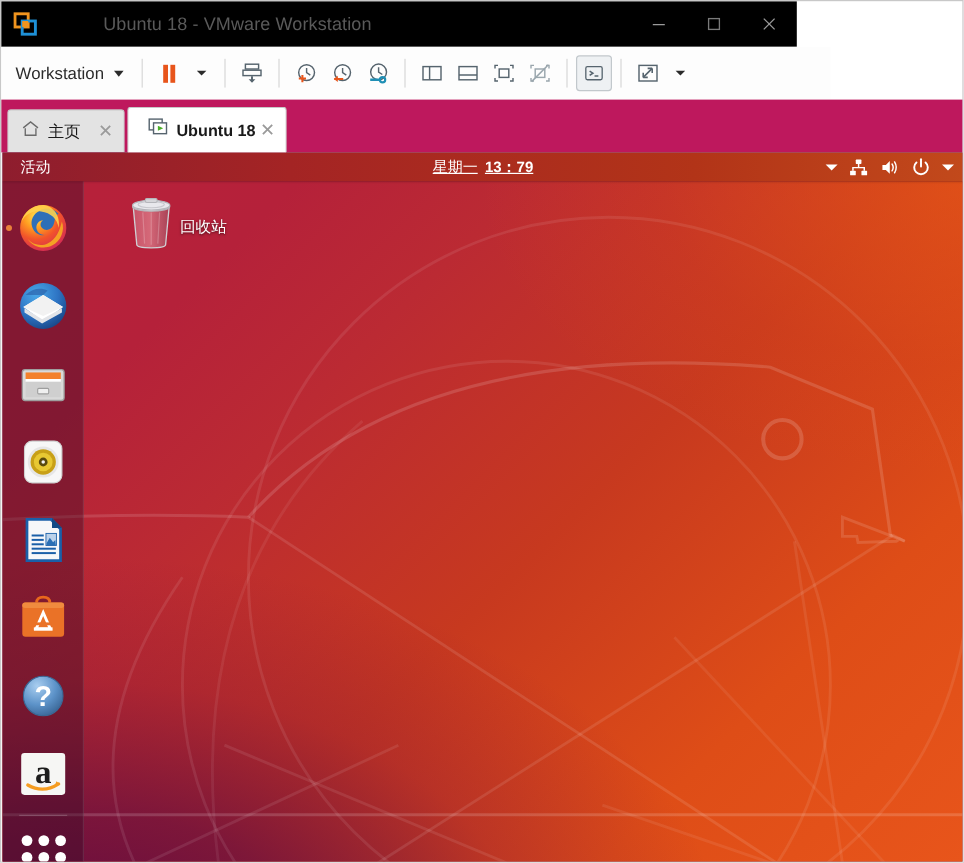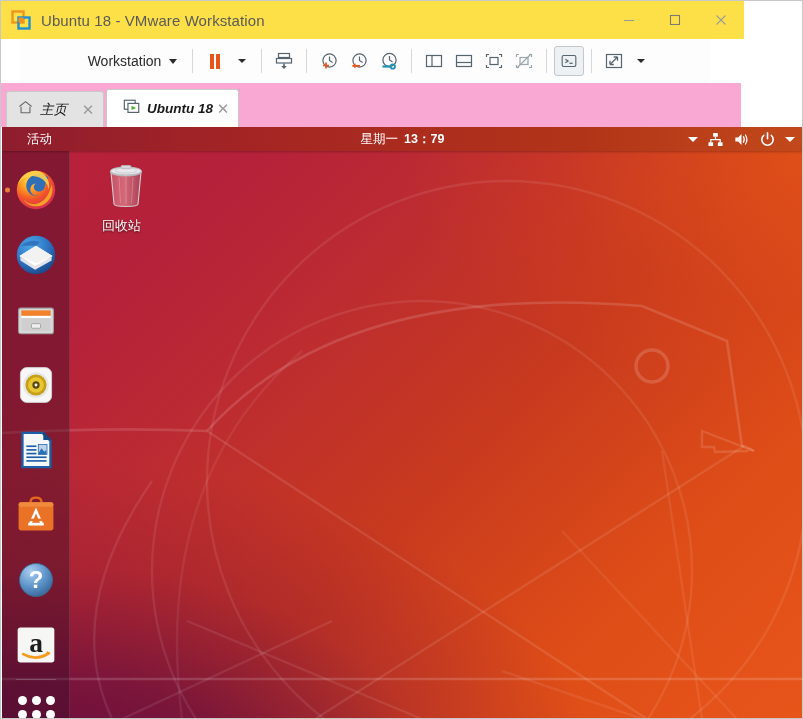--- a/index.html
+++ b/index.html
@@ -14,24 +14,25 @@
     width: 803px; height: 719px;
     background: #ffffff;
     box-sizing: border-box;
     border: 1px solid #c8c8c8;
     overflow: hidden;
   }
 
   
   .titlebar {
     position: absolute; left: 0; top: 0;
-    width: 743px; height: 38px;
-    background: #fde047;
+    width: 663px; height: 38px;
+    background: #000000;
     display: flex; align-items: center;
     box-sizing: border-box;
+    gap: 45px;
   }
   .app-icon {
     margin-left: 10px; margin-right: 10px;
     width: 20px; height: 20px;
     flex: 0 0 auto;
   }
   .title-text {
     font-size: 15px; color: #5a5a5a;
     letter-spacing: 0.1px;
     white-space: nowrap;
@@ -39,26 +40,25 @@
   .win-btns {
     margin-left: auto; display: flex; height: 38px;
   }
   .win-btn {
     width: 46px; height: 38px;
     display: flex; align-items: center; justify-content: center;
   }
 
   
   .toolbar {
-    position: absolute; left: 18px; top: 38px;
+    position: absolute; left: 0; top: 38px;
     width: 691px; height: 44px;
     background: #fdfdfd;
     display: flex; align-items: center;
     box-sizing: border-box;
-    justify-content: center;
   }
   .tb-menu {
     display: flex; align-items: center;
     padding: 3px 8px 3px 12px;
     font-size: 14px; color: #2b2b2b;
     height: 28px; border-radius: 2px;
   }
   .caret {
     width: 0; height: 0; margin-left: 8px;
     border-left: 4.5px solid transparent;
@@ -82,24 +82,23 @@
   .tb-btn.active {
     background: #eef1f3;
     border: 1px solid #c2c8cc;
     box-sizing: border-box;
   }
   .tb-btn.wide { width: 24px; }
 
   
   .tabbar {
     position: absolute; left: 0; top: 82px;
-    width: 740px; height: 44px;
-    background: #f9a8d4;
+    width: 803px; height: 44px;
+    background: #be185d;
     box-sizing: border-box;
-    font-style: italic;
   }
   .tab {
     position: absolute; top: 6px;
     height: 38px;
     display: flex; align-items: center;
     padding: 0 6px 0 10px;
     box-sizing: border-box;
     border: 1px solid #c8c8c8;
     border-bottom: none;
     border-radius: 3px 3px 0 0;
@@ -141,32 +140,32 @@
     position: absolute; left: 0; top: 0;
     width: 801px; height: 24px;
     background: linear-gradient(to right, #8e1d2e 0%, #a42424 30%, #b23418 72%, #c2491b 100%);
     display: flex; align-items: center;
     color: #ffffff;
     font-size: 12.5px;
     z-index: 20;
     box-shadow: 0 1px 2px rgba(0,0,0,0.25);
   }
   .activities {
-    margin-left: 20px;
+    margin-left: 10px;
     padding: 20px 5px;
     border-radius: 3px;
     color: #ffffff;
     font-size: 12.5px;
   }
   .clock {
     position: absolute; left: 50%;
     transform: translateX(-50%);
     display: flex; align-items: baseline; gap: 6px;
     white-space: nowrap;
-    padding: 2px 6px; border-radius: 3px;
+    padding: 2px 6px; border-radius: 3px; text-decoration: underline;
   }
   .clock .day { font-size: 12.5px; }
   .clock .time { font-size: 12.5px; font-weight: bold; }
   .tb-right {
     position: absolute; right: 8px;
     display: flex; align-items: center; gap: 9px;
   }
   .sysicon { width: 17px; height: 17px; display: block; }
   .white-caret {
     width: 0; height: 0;
@@ -237,21 +236,21 @@
   }
   .apps-dot {
     width: 9px; height: 9px; border-radius: 50%;
     background: #ffffff;
   }
 
   
   .desk-icon {
     position: absolute; left: 100px; top: 32px;
     width: 78px;
-    display: flex; flex-direction: column; 
+    display: flex; flex-direction: row; align-items: center;
     z-index: 10;
   }
   .desk-icon-label {
     margin-top: 4px;
     font-size: 13px; color: #ffffff;
     text-shadow: 0 1px 2px rgba(0,0,0,0.65);
     white-space: nowrap;
   }
 </style>
 </head>

